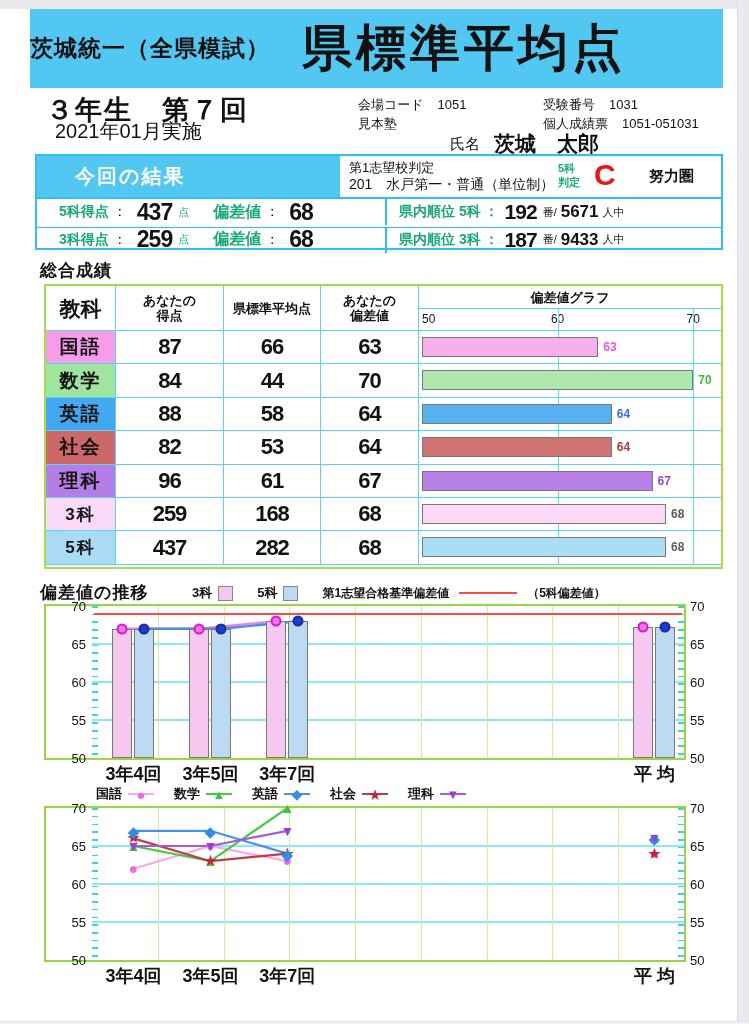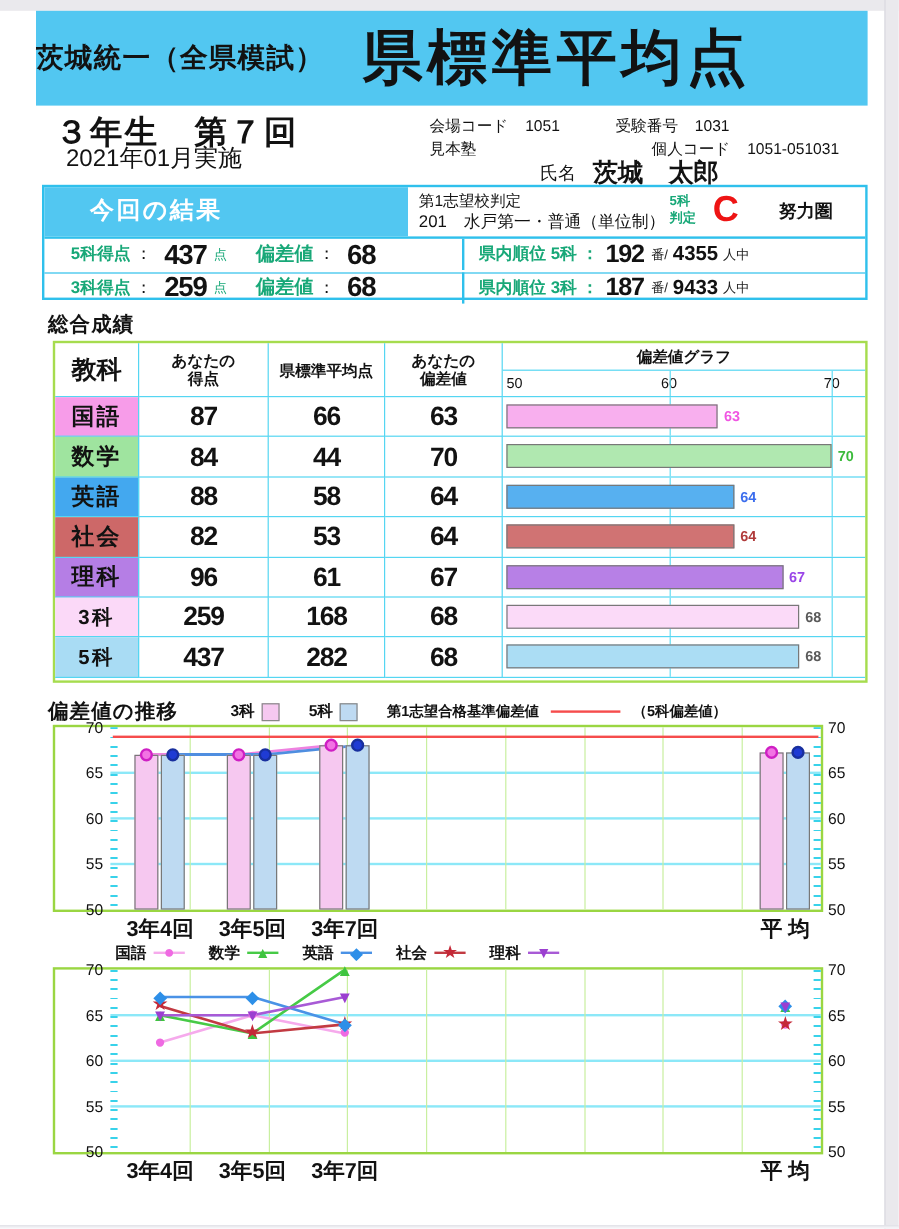--- a/index.html
+++ b/index.html
@@ -99,25 +99,25 @@
     <span class="brand">茨城統一（全県模試）</span>
     <span class="big-title">県標準平均点</span>
   </div>
 
   <div class="abs grade">３年生　第７回</div>
   <div class="abs date">2021年01月実施</div>
   <div class="abs kv" style="left:358px;top:96px;">
     <span>会場コード</span><b>1051</b>
   </div>
   <div class="abs kv" style="left:358px;top:115px;">見本塾</div>
-  <div class="abs kv" style="left:513px;top:96px;">
+  <div class="abs kv" style="left:543px;top:96px;">
     <span>受験番号</span><b>1031</b>
   </div>
   <div class="abs kv" style="left:543px;top:115px;">
-    <span>個人コード</span><b>1051-051031</b>
+    <span>個人成績票</span><b>1051-051031</b>
   </div>
   <div class="abs" style="left:450px;top:130px;display:flex;align-items:center;">
     <span class="name-label">氏名</span>
     <span class="name-val">茨城　太郎</span>
   </div>
 
   <div class="abs rbox">
     <div class="row1">
       <div class="rtitle">今回の結果</div>
       <div class="choice">
@@ -141,21 +141,21 @@
             <span class="gs">点</span>
             <span style="width: 24px;"></span>
             <span class="g" style="font-size: 16px;">偏差値</span>
             <span class="colon">：</span>
             <span class="bignum">68</span>
           </div>
           <div class="seg right-seg">
             <span class="g">県内順位 5科 ：</span>
             <span class="bignum" style="font-size: 21px;">192</span>
             <span class="gs" style="color: rgb(34, 34, 34);">番/</span>
-            <span class="mednum">4355</span>
+            <span class="mednum">5671</span>
             <span class="gs" style="color: rgb(34, 34, 34);">人中</span>
           </div>
           <div class="rdiv"></div>
         </div>
         <div class="rowsep" style="top: 70.5px;"></div>
         <div class="rrow" style="top: 70.5px;">
           <div class="seg left-seg">
             <span class="g">3科</span>
             <span class="g"> 得点</span>
             <span class="colon">：</span>

